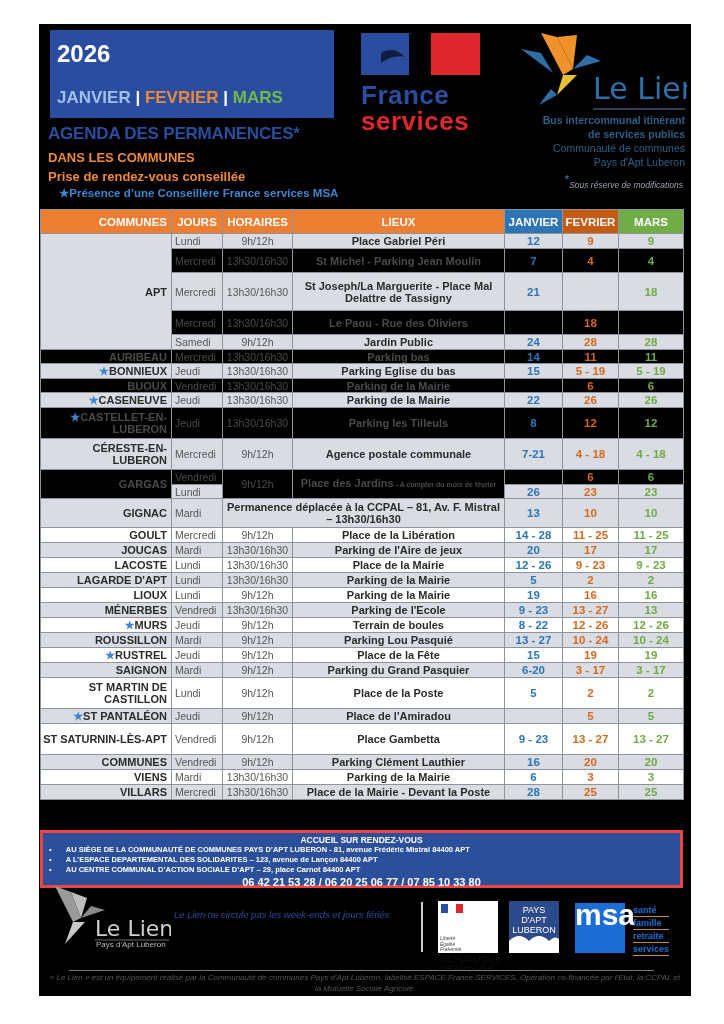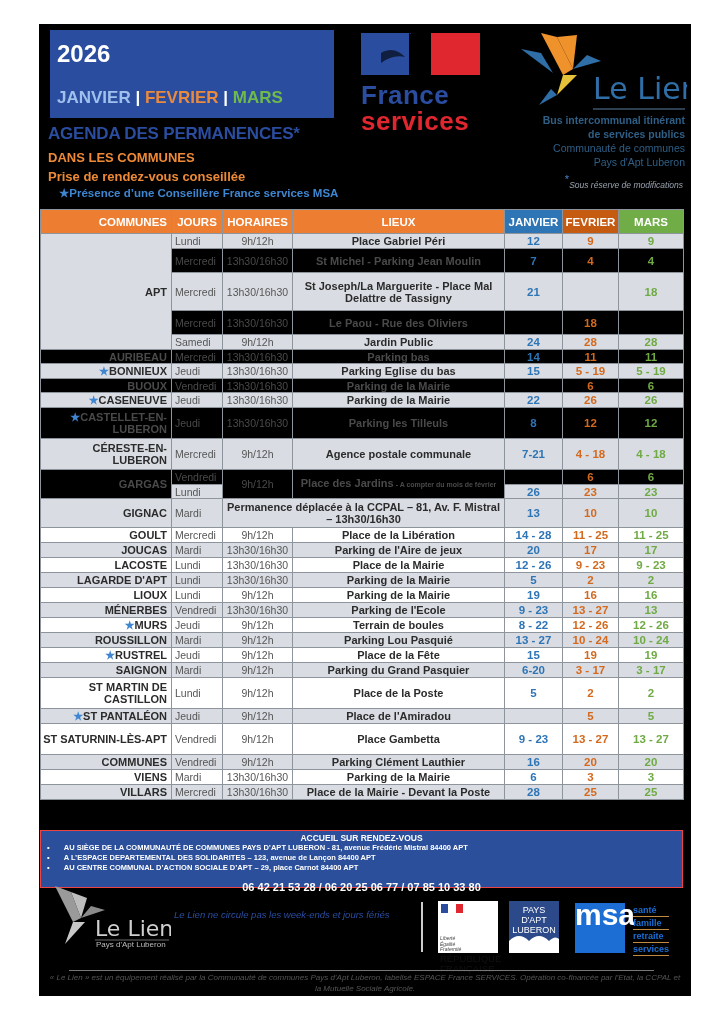--- a/index.html
+++ b/index.html
@@ -47,26 +47,26 @@
   tr.white td { background: #ffffff; }
   tr.dark td { background: #000; }
   tr.dark td.com, tr.dark td.lieu, tr.dark td.day, tr.dark td.hor { color: #4a4a4a; }
   td.darkcell { background: #000 !important; }
   td.darkcell.day, td.darkcell.com, td.darkcell.lieu, td.darkcell.hor { color: #4a4a4a !important; }
   td.lightcell { background: #d9dde3 !important; }
   .star { color: #3e86d1; }
   .note-small { font-size: 7px; font-weight: bold; }
 
   
-  .info { position: absolute; left: 1px; top: 806px; width: 643px; height: 58px; background: #2b4f9a; border: 1px solid #ef4444; color: #fff; }
+  .info { position: absolute; left: 1px; top: 806px; width: 643px; height: 58px; background: #2b4f9a; border: 3px solid #ef4444; color: #fff; }
   .info-title { text-align: center; font-size: 8.5px; font-weight: bold; margin-top: 2px; }
   .info ul { list-style: none; padding-left: 6px; }
   .info li { font-size: 7.5px; font-weight: bold; line-height: 10px; }
   .info li::before { content: "• "; margin-right: 12px; }
-  .phones { text-align: center; font-size: 11px; font-weight: bold; margin-top: 8px; }
+  .phones { text-align: center; font-size: 11px; font-weight: bold; margin-top: 1px; }
 
   .ll-bottom { position: absolute; left: 12px; top: 860px; width: 120px; height: 70px; }
   .ll-pays { position: absolute; left: 57px; top: 916px; color: #bbb; font-size: 8px; }
   .noweekend { position: absolute; left: 135px; top: 885px; color: #2a4da0; font-style: italic; font-size: 9.5px; }
   .vdiv { position: absolute; left: 382px; top: 878px; width: 2px; height: 50px; background: #ccc; }
   .rf { position: absolute; left: 399px; top: 877px; width: 60px; height: 52px; background: #fff; }
   .rf-flag { position: absolute; left: 3px; top: 3px; width: 22px; height: 9px; }
   .rf-t { position: absolute; left: 2px; top: 13px; font-size: 9.5px; font-weight: normal; color: #111; line-height: 10px; margin-top: 40px; }
   .rf-m { position: absolute; left: 2px; top: 35px; font-size: 5px; font-style: italic; color: #444; line-height: 5.5px; }
   .pal { position: absolute; left: 470px; top: 877px; width: 50px; height: 52px; background: #2c4a8a; color: #fff; font-size: 9px; text-align: center; line-height: 10px; padding-top: 4px; }

